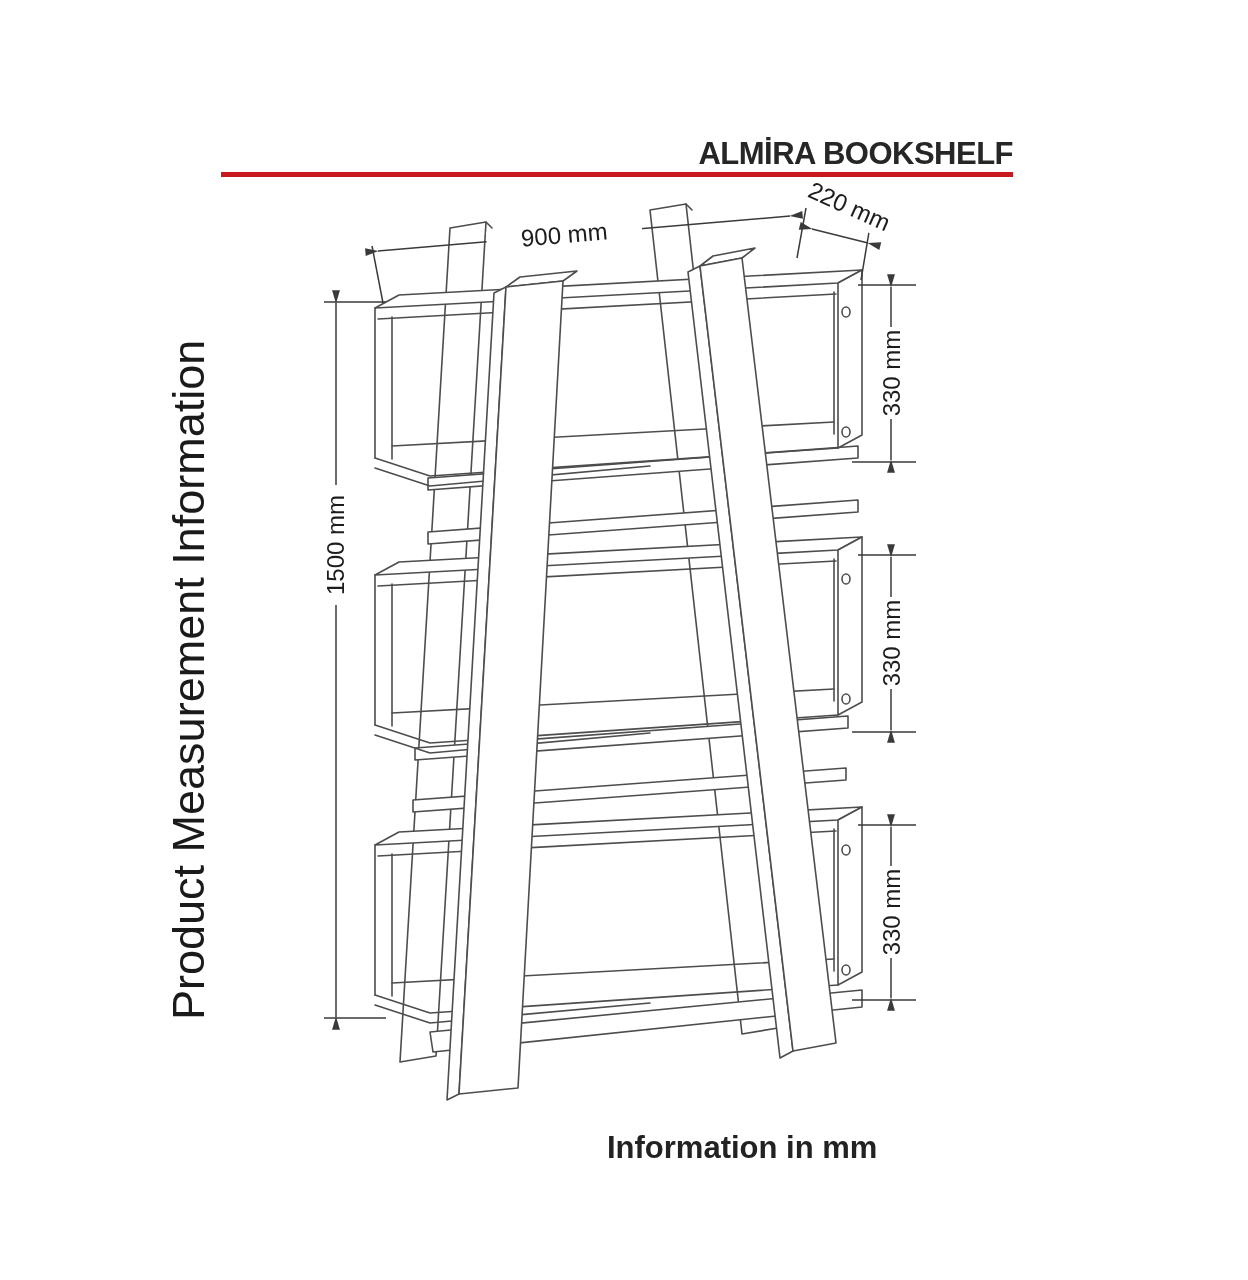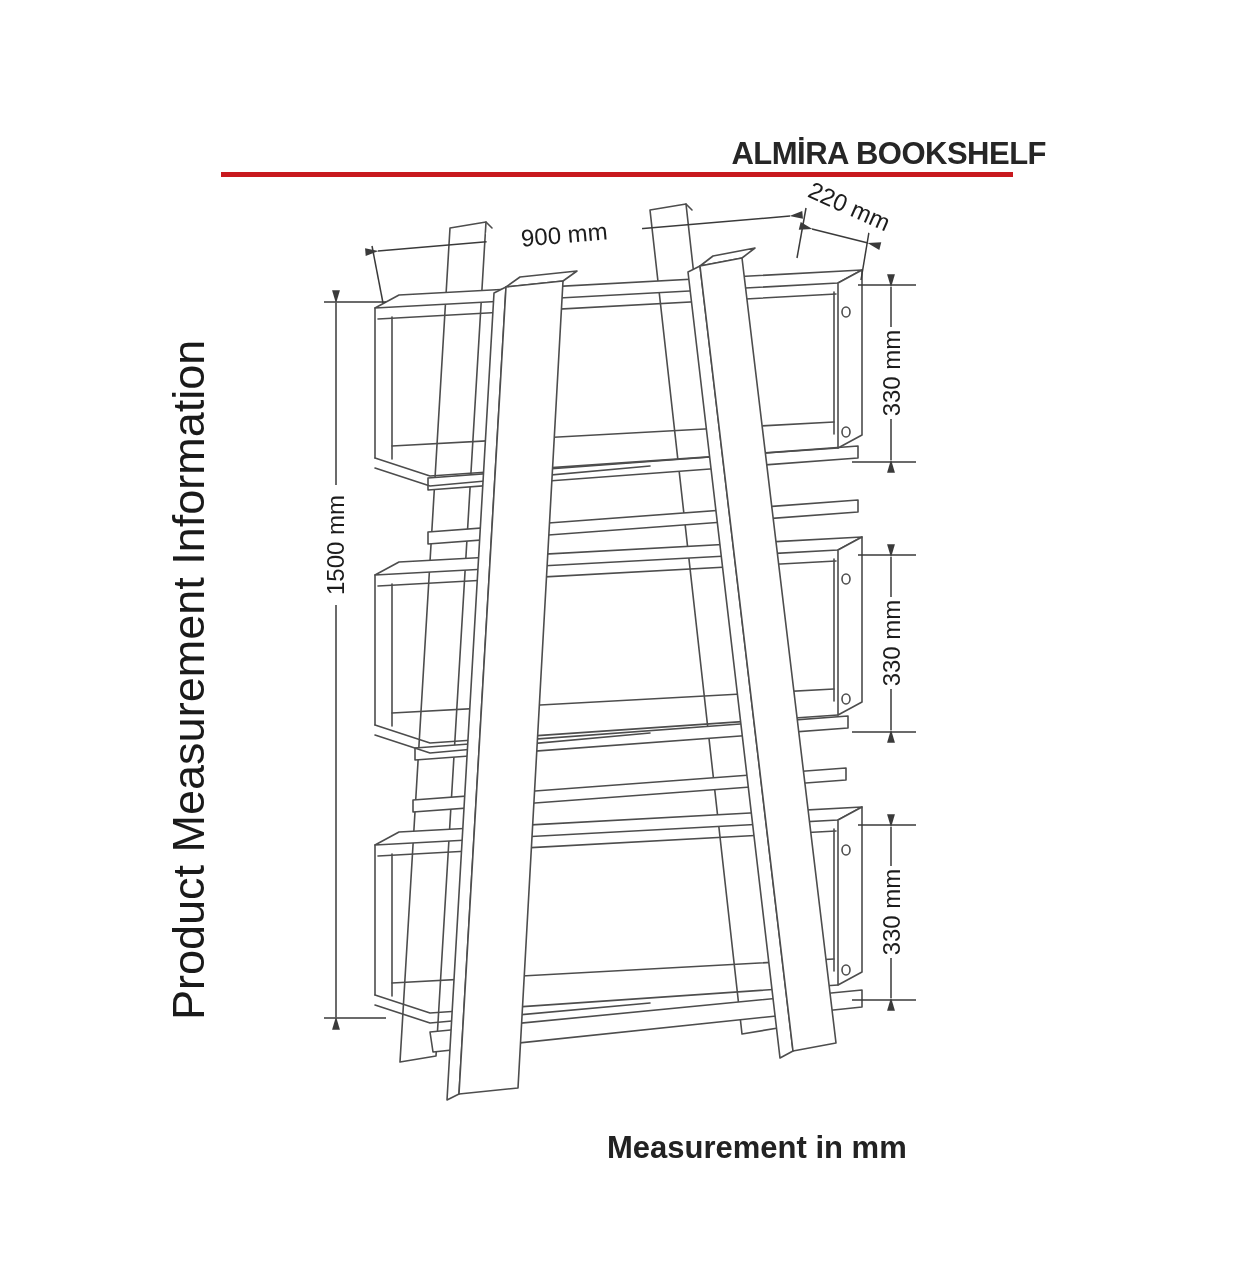--- a/index.html
+++ b/index.html
@@ -1,19 +1,19 @@
 <!DOCTYPE html>
 <html><head>
 <meta charset="utf-8">
 <style>
   html,body{margin:0;padding:0;background:#ffffff;}
   #canvas{position:relative;width:1248px;height:1280px;background:#ffffff;overflow:hidden;
           font-family:"Liberation Sans", sans-serif;}
   .title{position:absolute;top:136px;left:0;width:1013px;text-align:right;
-         font-size:31px;font-weight:bold;color:#262626;letter-spacing:-0.5px;margin-left:33px;}
+         font-size:31px;font-weight:bold;color:#262626;letter-spacing:-0.5px;}
   .red-rule{position:absolute;left:221px;top:172px;width:792px;height:5px;background:#c8191e;}
   .side-label{position:absolute;left:163px;top:350px;height:660px;
               writing-mode:vertical-rl;transform:rotate(180deg);
               display:flex;align-items:center;justify-content:center;
               font-size:45px;color:#1a1a1a;white-space:nowrap;}
   .footer-note{position:absolute;left:607px;top:1130px;width:320px;
                font-size:31px;font-weight:bold;color:#222222;}
   svg{position:absolute;left:0;top:0;}
   .ln{stroke:#4d4d4d;stroke-width:1.6;fill:none;stroke-linejoin:round;stroke-linecap:round;}
   .face{stroke:#4d4d4d;stroke-width:1.6;fill:#ffffff;stroke-linejoin:round;}
@@ -24,21 +24,21 @@
 </head>
 <body>
 
 <div id="canvas">
 
   <div class="title">ALMİRA BOOKSHELF</div>
   <div class="red-rule"></div>
 
   <div class="side-label">Product Measurement Information</div>
 
-  <div class="footer-note">Measurement in mm</div>
+  <div class="footer-note">Information in mm</div>
 
   <svg width="1248" height="1280" viewBox="0 0 1248 1280">
     <defs>
       <marker id="arw" viewBox="0 0 16 10" refX="1.5" refY="5" markerWidth="15" markerHeight="10" markerUnits="userSpaceOnUse" orient="auto-start-reverse">
         <path d="M1,5 L15,0.8 L15,9.2 Z" fill="#3a3a3a"></path>
       </marker>
     </defs>
 
     <g>
       <polygon class="face" points="450,228 486,222 436,1056 400,1062"></polygon>

